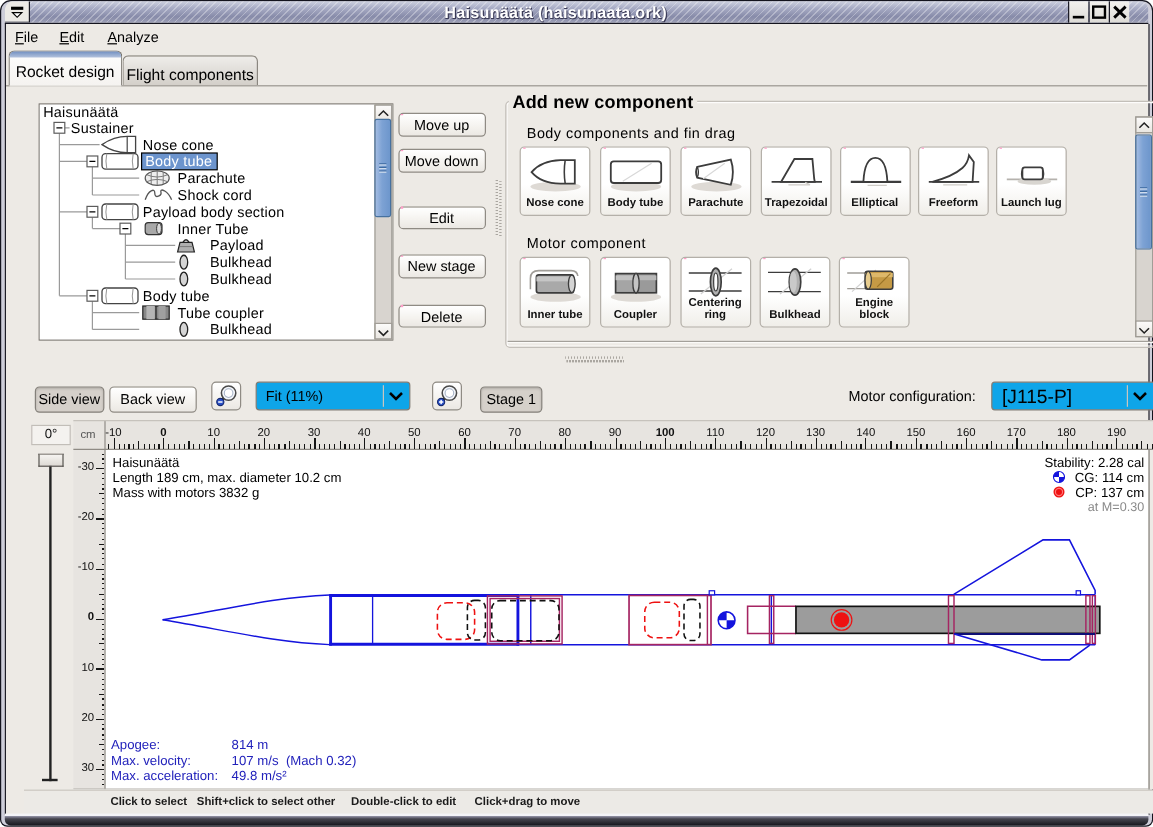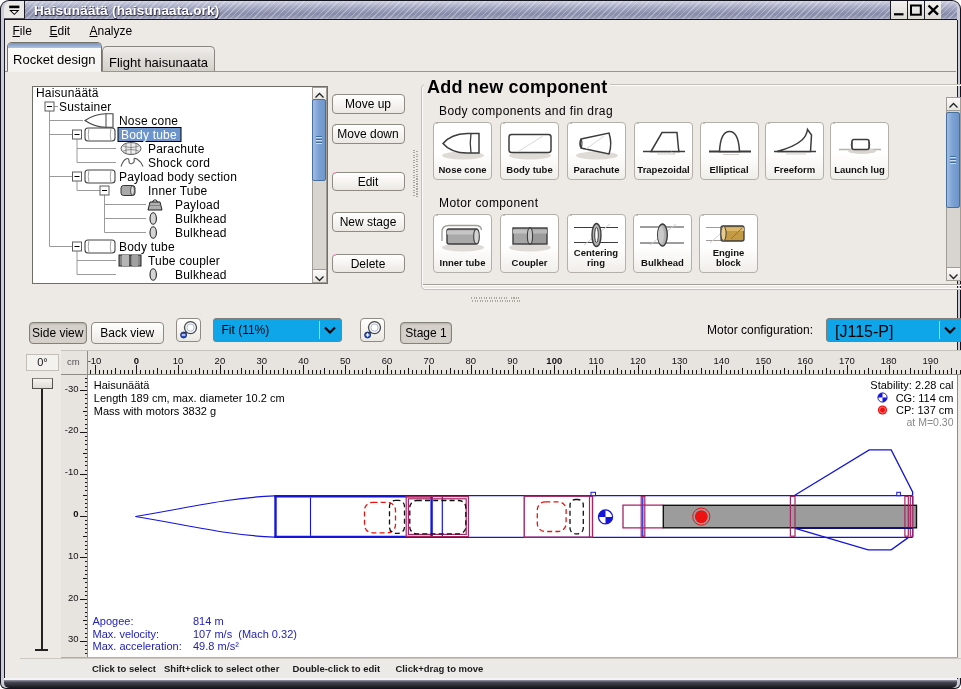--- a/index.html
+++ b/index.html
@@ -1,21 +1,21 @@
 <!DOCTYPE html>
 <html><head><meta charset="utf-8"><style>
 *{margin:0;padding:0;box-sizing:border-box}
 html,body{width:961px;height:689px;background:#fff;font-family:"Liberation Sans",sans-serif;overflow:hidden}
 .abs{position:absolute}
 .win{position:absolute;left:0;top:0;width:961px;height:689px;border-radius:9px 9px 6px 6px;background:#14141e}
 .frame{position:absolute;left:1px;top:1px;width:959px;height:687px;border-radius:8px 8px 5px 5px;background:#cdcdd9}
 .titlebar{position:absolute;left:4px;top:1px;width:953px;height:18px;border-radius:7px 7px 0 0;overflow:hidden;
  background:repeating-linear-gradient(135deg,rgba(255,255,255,0.30) 0 1px,rgba(255,255,255,0) 1px 4px),
  linear-gradient(180deg,#cdd1e0 0%,#a9adc6 30%,#878ba9 72%,#9598b1 92%,#a9acc0 100%)}
-.titletext{position:absolute;left:30px;right:65px;top:1.5px;text-align:left;color:#fff;font-size:13.5px;font-weight:bold;
+.titletext{position:absolute;left:30px;right:65px;top:1.5px;text-align:center;color:#fff;font-size:13.5px;font-weight:bold;
  text-shadow:1px 1px 0 #3c3c58,0 1px 0 #3c3c58;letter-spacing:.2px;white-space:nowrap}
 .menubtn{position:absolute;left:0px;top:0px;width:21px;height:18px;background:#eceae6;border-right:1.5px solid #1c1c26;border-bottom:1px solid #55555f}
 .wbtn{position:absolute;top:0;width:17px;height:18px;background:linear-gradient(#f2f1ee,#dddbd6);border-left:1.5px solid #1c1c26}
 .blackline{position:absolute;left:4px;width:953px;top:18.5px;height:1.5px;background:#14141e}
 .main{position:absolute;left:3.5px;top:20px;width:954px;height:659px;background:#edeae5;overflow:hidden;border-left:1.5px solid #1c1c26;border-right:1.5px solid #1c1c26}
 .bottomframe{position:absolute;left:4px;right:4px;top:679.5px;height:8.5px;border-radius:0 0 5px 5px;
  background:linear-gradient(180deg,#9898ac 0%,#45454f 30%,#16161c 100%)}
 .menutext{position:absolute;top:4px;font-size:12px;color:#000}
 .menutext u{text-decoration:underline}
 .tab{position:absolute;font-size:13px;color:#000;text-align:center}
@@ -51,21 +51,21 @@
 </div>
 <div class="blackline"></div>
 <div class="main">
 <div class="menutext" style="left:8px"><u>F</u>ile</div>
 <div class="menutext" style="left:45px"><u>E</u>dit</div>
 <div class="menutext" style="left:85px"><u>A</u>nalyze</div>
 <div class="tab" style="left:2.5px;top:22px;width:94.5px;height:29px;background:linear-gradient(#fdfdfd,#f5f3f0);border:1px solid #74716b;border-bottom:none;border-radius:5px 5px 0 0"></div>
 <div class="tab" style="left:3.5px;top:23px;width:92.5px;height:5px;background:linear-gradient(#7491c2,#b4c3dd);border-radius:4px 4px 0 0"></div>
 <div class="tab" style="left:2.5px;top:32px;width:94.5px">Rocket design</div>
 <div class="tab" style="left:97.5px;top:25.5px;width:113px;height:25.5px;background:linear-gradient(#efedea,#d3cfc9);border:1px solid #8a867f;border-bottom:none;border-radius:5px 5px 0 0"></div>
-<div class="tab" style="left:97.5px;top:35px;width:113px">Flight haisunaata</div>
+<div class="tab" style="left:97.5px;top:35px;width:113px">Flight components</div>
 <div class="abs" style="left:0;top:50.5px;width:951px;height:1px;background:#9a968f"></div>
 <div class="abs" style="left:3.5px;top:50.5px;width:92.5px;height:1px;background:#f5f3f0"></div>
 </div>
 <div class="abs" style="left:15px;top:0;width:961px;height:529px">
 <svg class="abs" style="left:17px;top:86px" width="296" height="198" viewBox="17 86 296 198">
 <rect x="17.5" y="86.5" width="295" height="197" fill="#fff" stroke="#716d66" stroke-width="1"></rect>
 <line x1="34.5" y1="111" x2="34.5" y2="246.5" stroke="#9a9a9a" stroke-width="1"></line>
 <line x1="34.5" y1="120.5" x2="68" y2="120.5" stroke="#9a9a9a" stroke-width="1"></line>
 <line x1="34.5" y1="134.5" x2="57.5" y2="134.5" stroke="#9a9a9a" stroke-width="1"></line>
 <line x1="34.5" y1="176.5" x2="57.5" y2="176.5" stroke="#9a9a9a" stroke-width="1"></line>
@@ -156,21 +156,21 @@
 <div class="btn" style="left:316.5px;top:171.5px;width:73px;height:19.5px;line-height:18.5px">Edit</div>
 <div class="pinkdot" style="left:319px;top:172.0px"></div>
 <div class="btn" style="left:316.5px;top:212px;width:73px;height:19.5px;line-height:18.5px">New stage</div>
 <div class="pinkdot" style="left:319px;top:212.5px"></div>
 <div class="btn" style="left:316.5px;top:253.5px;width:73px;height:19.5px;line-height:18.5px">Delete</div>
 <div class="pinkdot" style="left:319px;top:254.0px"></div>
 <div class="abs" style="left:397.5px;top:150px;width:2px;height:47px;background:repeating-linear-gradient(180deg,#aaa6a0 0 1px,transparent 1px 2.5px)"></div>
 <div class="abs" style="left:400.5px;top:151px;width:2px;height:47px;background:repeating-linear-gradient(180deg,#aaa6a0 0 1px,transparent 1px 2.5px)"></div>
 <div class="abs" style="left:406px;top:84px;width:545.5px;height:206px;border:1px solid #c3bfb9;border-radius:4px;box-shadow:inset 0 0 0 1px #fdfcfb"></div>
 <div class="abs" style="left:407.5px;top:284px;width:542px;height:1px;background:#a3a09a;box-shadow:0 1px 0 #fbfaf8"></div>
-<div class="abs" style="left:409px;top:76.5px;background:#edeae5;padding:0 3px;font-size:18px;font-weight:bold;color:#000;letter-spacing:.2px">Add new component</div>
+<div class="abs" style="left:409px;top:76.5px;background:#edeae5;padding:0 3px;font-size:15px;font-weight:bold;color:#000;letter-spacing:.2px">Add new component</div>
 <div class="label12" style="left:424px;top:104px;letter-spacing:.4px">Body components and fin drag</div>
 <div class="label12" style="left:424px;top:196px;letter-spacing:.4px">Motor component</div>
 <div class="cbtn" style="left:418px;top:122px;width:59px;height:57.5px"><svg width="57" height="39.5" viewBox="0 0 57 39.5">
         <ellipse cx="29" cy="32.5" rx="21" ry="4" fill="#dedad5"></ellipse>
         <path d="M9 20.5 Q17 11 33 10.5 L45 10.5 L45 30 L33 30 Q17 30 9 20.5 Z" fill="#fff" stroke="#3c3c3c" stroke-width="1.5"></path>
         <path d="M37 10.5 Q35.5 20 37 30" fill="none" stroke="#3c3c3c" stroke-width="1.3"></path>
       </svg><div class="lbl">Nose cone</div></div>
     <div class="pinkdot" style="left:421px;top:122.5px"></div>
 <div class="cbtn" style="left:485px;top:122px;width:59px;height:57.5px"><svg width="57" height="39.5" viewBox="0 0 57 39.5">
         <ellipse cx="29" cy="32.5" rx="21" ry="4" fill="#dedad5"></ellipse>

